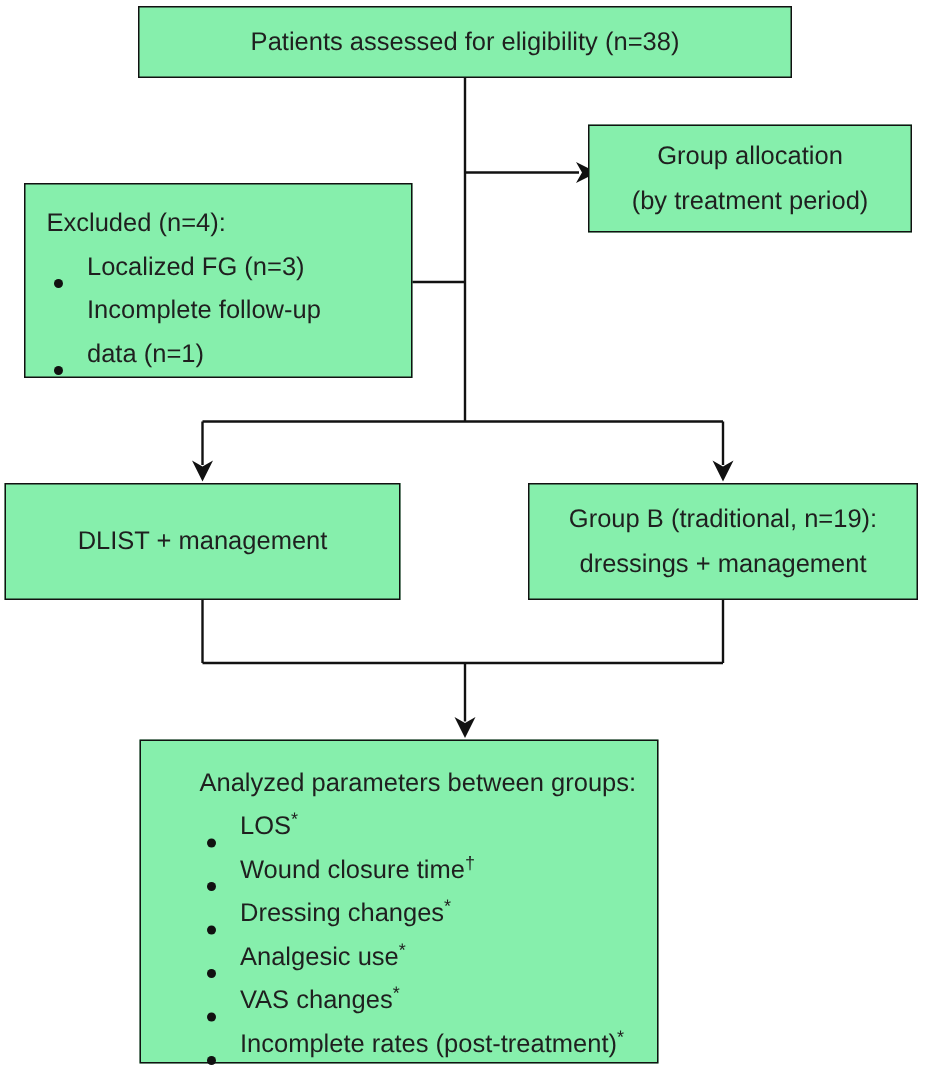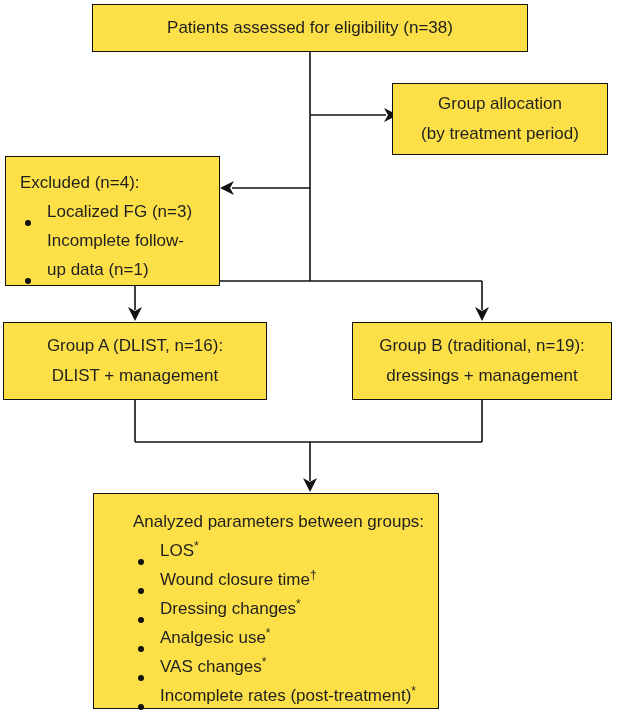--- a/index.html
+++ b/index.html
@@ -11,35 +11,35 @@
     position: relative;
     width: 618px;
     height: 714px;
     background: #ffffff;
     font-family: "Liberation Sans", sans-serif;
     color: #1f1f1f;
     font-size: 17px;
   }
   .flowbox {
     position: absolute;
-    background: #fde047;
+    background: #86efac;
     border: 1.5px solid #111111;
     box-sizing: border-box;
   }
   .centered {
     display: flex;
     flex-direction: column;
     align-items: center;
     justify-content: center;
     text-align: center;
     line-height: 30px;
   }
   .box-eligibility { left: 92px; top: 4px;   width: 436px; height: 48px; }
   .box-allocation  { left: 392px; top: 83px; width: 216px; height: 72px; }
-  .box-excluded    { left: 5px;  top: 122px; width: 215px; height: 130px; margin-top: 34px; }
+  .box-excluded    { left: 16px;  top: 122px; width: 259px; height: 130px; }
   .box-group-a     { left: 3px;  top: 322px; width: 264px; height: 78px; }
   .box-group-b     { left: 352px; top: 322px; width: 260px; height: 78px; }
   .box-analyzed    { left: 93px; top: 493px; width: 346px; height: 216px; }
 
   .listbox-inner-excluded {
     padding: 11px 26px 0 14px;
   }
   .listbox-inner-analyzed {
     padding: 13px 10px 0 39px;
   }
@@ -125,21 +125,20 @@
         <span class="bullet-text">Localized FG (n=3)</span>
       </div>
       <div class="bullet-item">
         <span class="bullet-dot"></span>
         <span class="bullet-text">Incomplete follow-up data (n=1)</span>
       </div>
     </div>
   </div>
 
   <div class="flowbox centered box-group-a">
-    <span>Group A (DLIST, n=16):</span>
     <span>DLIST + management</span>
   </div>
 
   <div class="flowbox centered box-group-b">
     <span>Group B (traditional, n=19):</span>
     <span>dressings + management</span>
   </div>
 
   <div class="flowbox box-analyzed">
     <div class="listbox-inner-analyzed">

